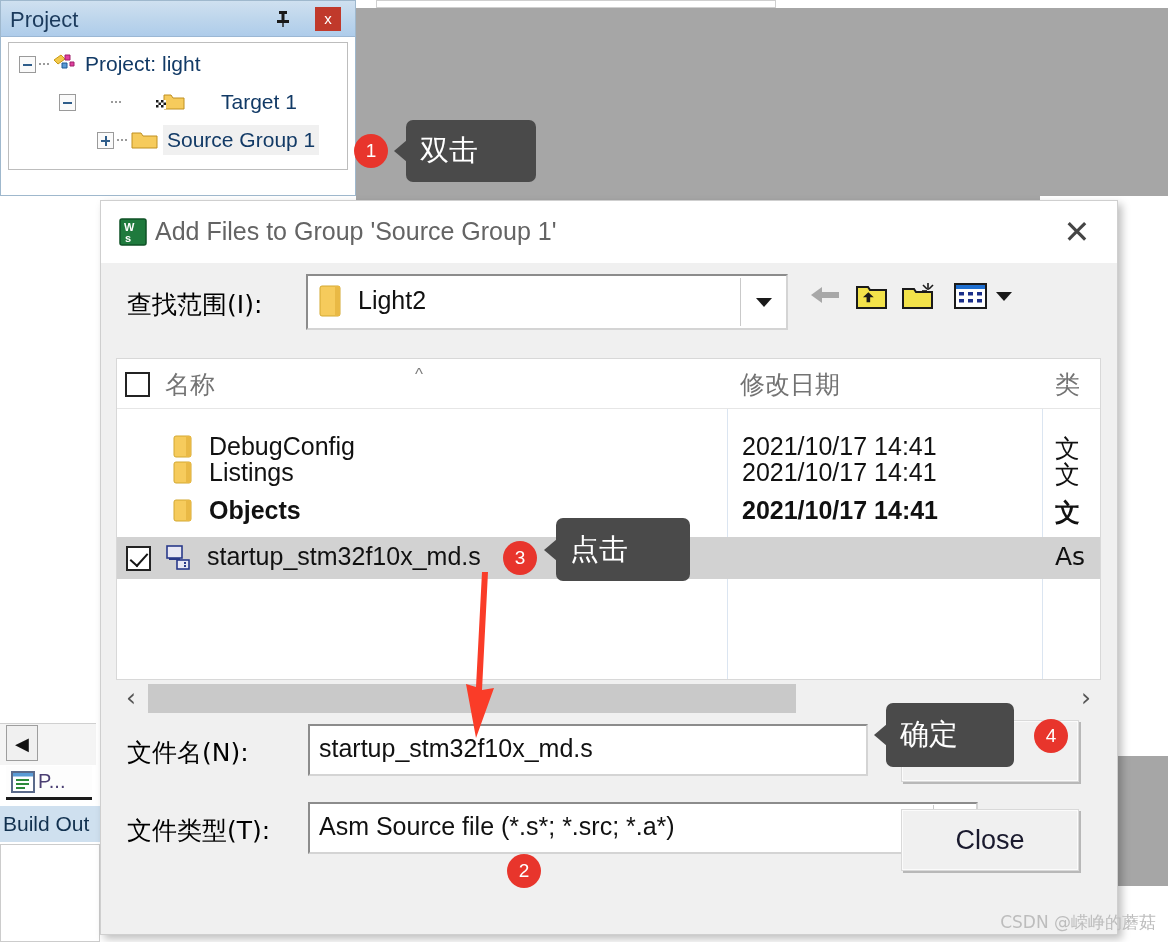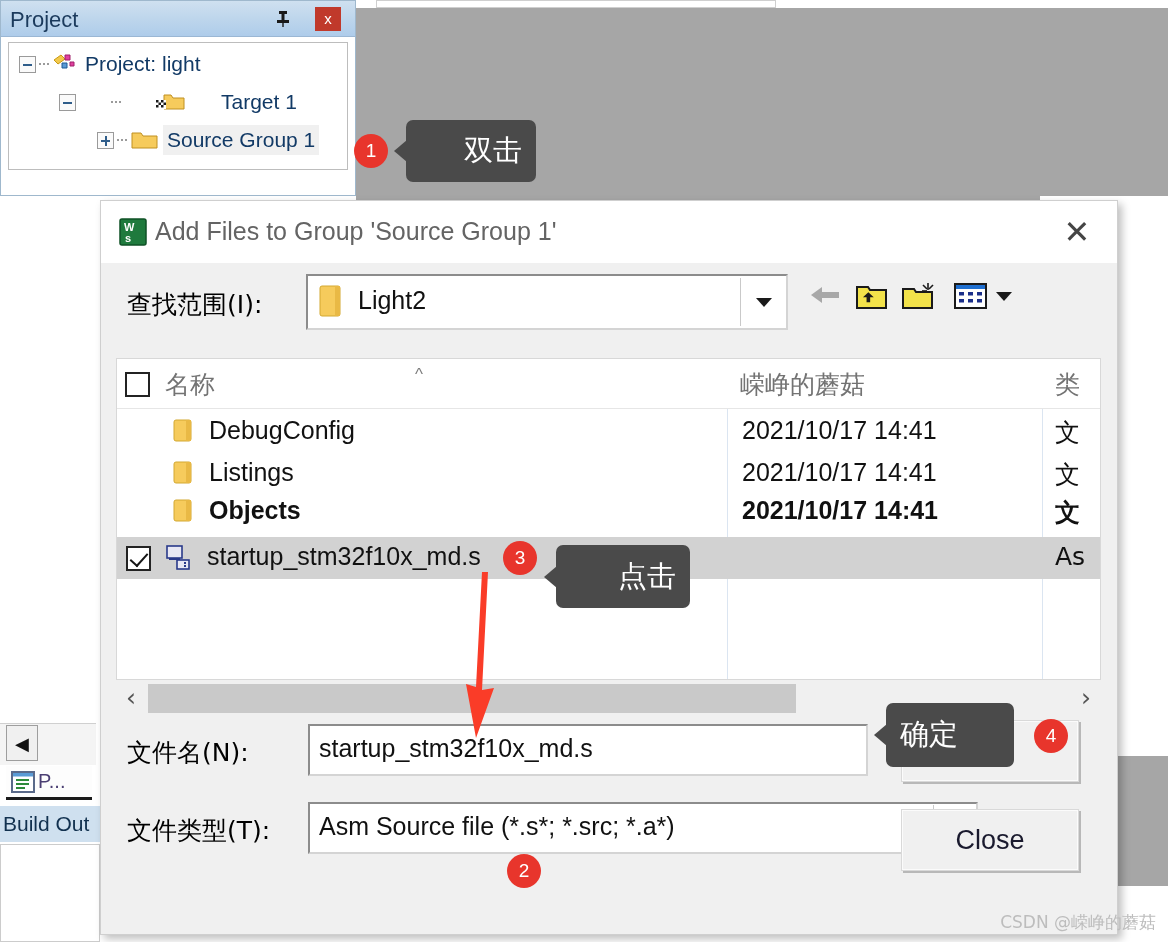--- a/index.html
+++ b/index.html
@@ -456,21 +456,21 @@
           <svg width="30" height="22" viewBox="0 0 30 22">
             <path d="M2 4 h9 l2 3 h14 v12 h-25 z" fill="#f6cb5c" stroke="#c09020" stroke-width="1"></path>
           </svg>
         </span>
         <span class="tree-label sel">Source Group 1</span>
       </div>
     </div>
   </div>
 
   <div class="badge" style="left:354px; top:134px;">1</div>
-  <div class="tip" style="left:406px; top:120px; width:130px; height:62px;justify-content:flex-end;">
+  <div class="tip" style="left:406px; top:120px; width:130px; height:62px;">
     <span>双击</span>
   </div>
 
   <div id="dialog">
 
     <div id="dlg-titlebar">
       <div id="dlg-app-icon">
         <svg width="28" height="28" viewBox="0 0 28 28">
           <rect x="1" y="1" width="26" height="26" rx="2" fill="#1f7a3d" stroke="#0f5226" stroke-width="1.5"></rect>
           <text x="5" y="13" font-family="Liberation Sans, sans-serif" font-size="11" font-weight="bold" fill="#ffffff">W</text>
@@ -538,25 +538,25 @@
     </div>
 
     <div id="filelist">
       <div class="col-sep" style="left:610px;"></div>
       <div class="col-sep" style="left:925px;"></div>
 
       <div id="col-headers">
         <div id="hdr-check"></div>
         <div class="hdr-text" style="left:48px;">名称</div>
         <div id="sort-caret">^</div>
-        <div class="hdr-text" style="left:623px;">嵘峥的蘑菇</div>
+        <div class="hdr-text" style="left:623px;">修改日期</div>
         <div class="hdr-text" style="left:938px;">类</div>
       </div>
 
-      <div class="frow" style="top:52px;">
+      <div class="frow" style="top:68px;">
         <span class="folder-ico">
           <svg width="28" height="26" viewBox="0 0 28 26">
             <rect x="2" y="3" width="17" height="21" rx="2" fill="#f6cb5c" stroke="#d3a830" stroke-width="1"></rect>
             <rect x="14" y="3" width="5" height="21" fill="#e9b945"></rect>
           </svg>
         </span>
         <span class="fname" style="left:92px;">DebugConfig</span>
         <span class="fdate">2021/10/17 14:41</span>
         <span class="ftype">文</span>
       </div>
@@ -620,21 +620,21 @@
 
     <div class="dlg-button" id="btn-add">
       <span>Add</span>
     </div>
     <div class="dlg-button" id="btn-close">
       <span>Close</span>
     </div>
   </div>
 
   <div class="badge" style="left:503px; top:541px;">3</div>
-  <div class="tip" style="left:556px; top:545px; width:134px; height:63px;justify-content:flex-end;">
+  <div class="tip" style="left:556px; top:518px; width:134px; height:63px;">
     <span>点击</span>
   </div>
 
   <div id="red-arrow">
     <svg width="110" height="190" viewBox="0 0 110 190">
       <path d="M68 2 L62 120 L74 118 L56 168 L46 114 L56 117 L62 2 Z" fill="#fa3c28"></path>
     </svg>
   </div>
 
   <div class="tip" style="left:886px; top:703px; width:128px; height:64px; z-index:58;">

